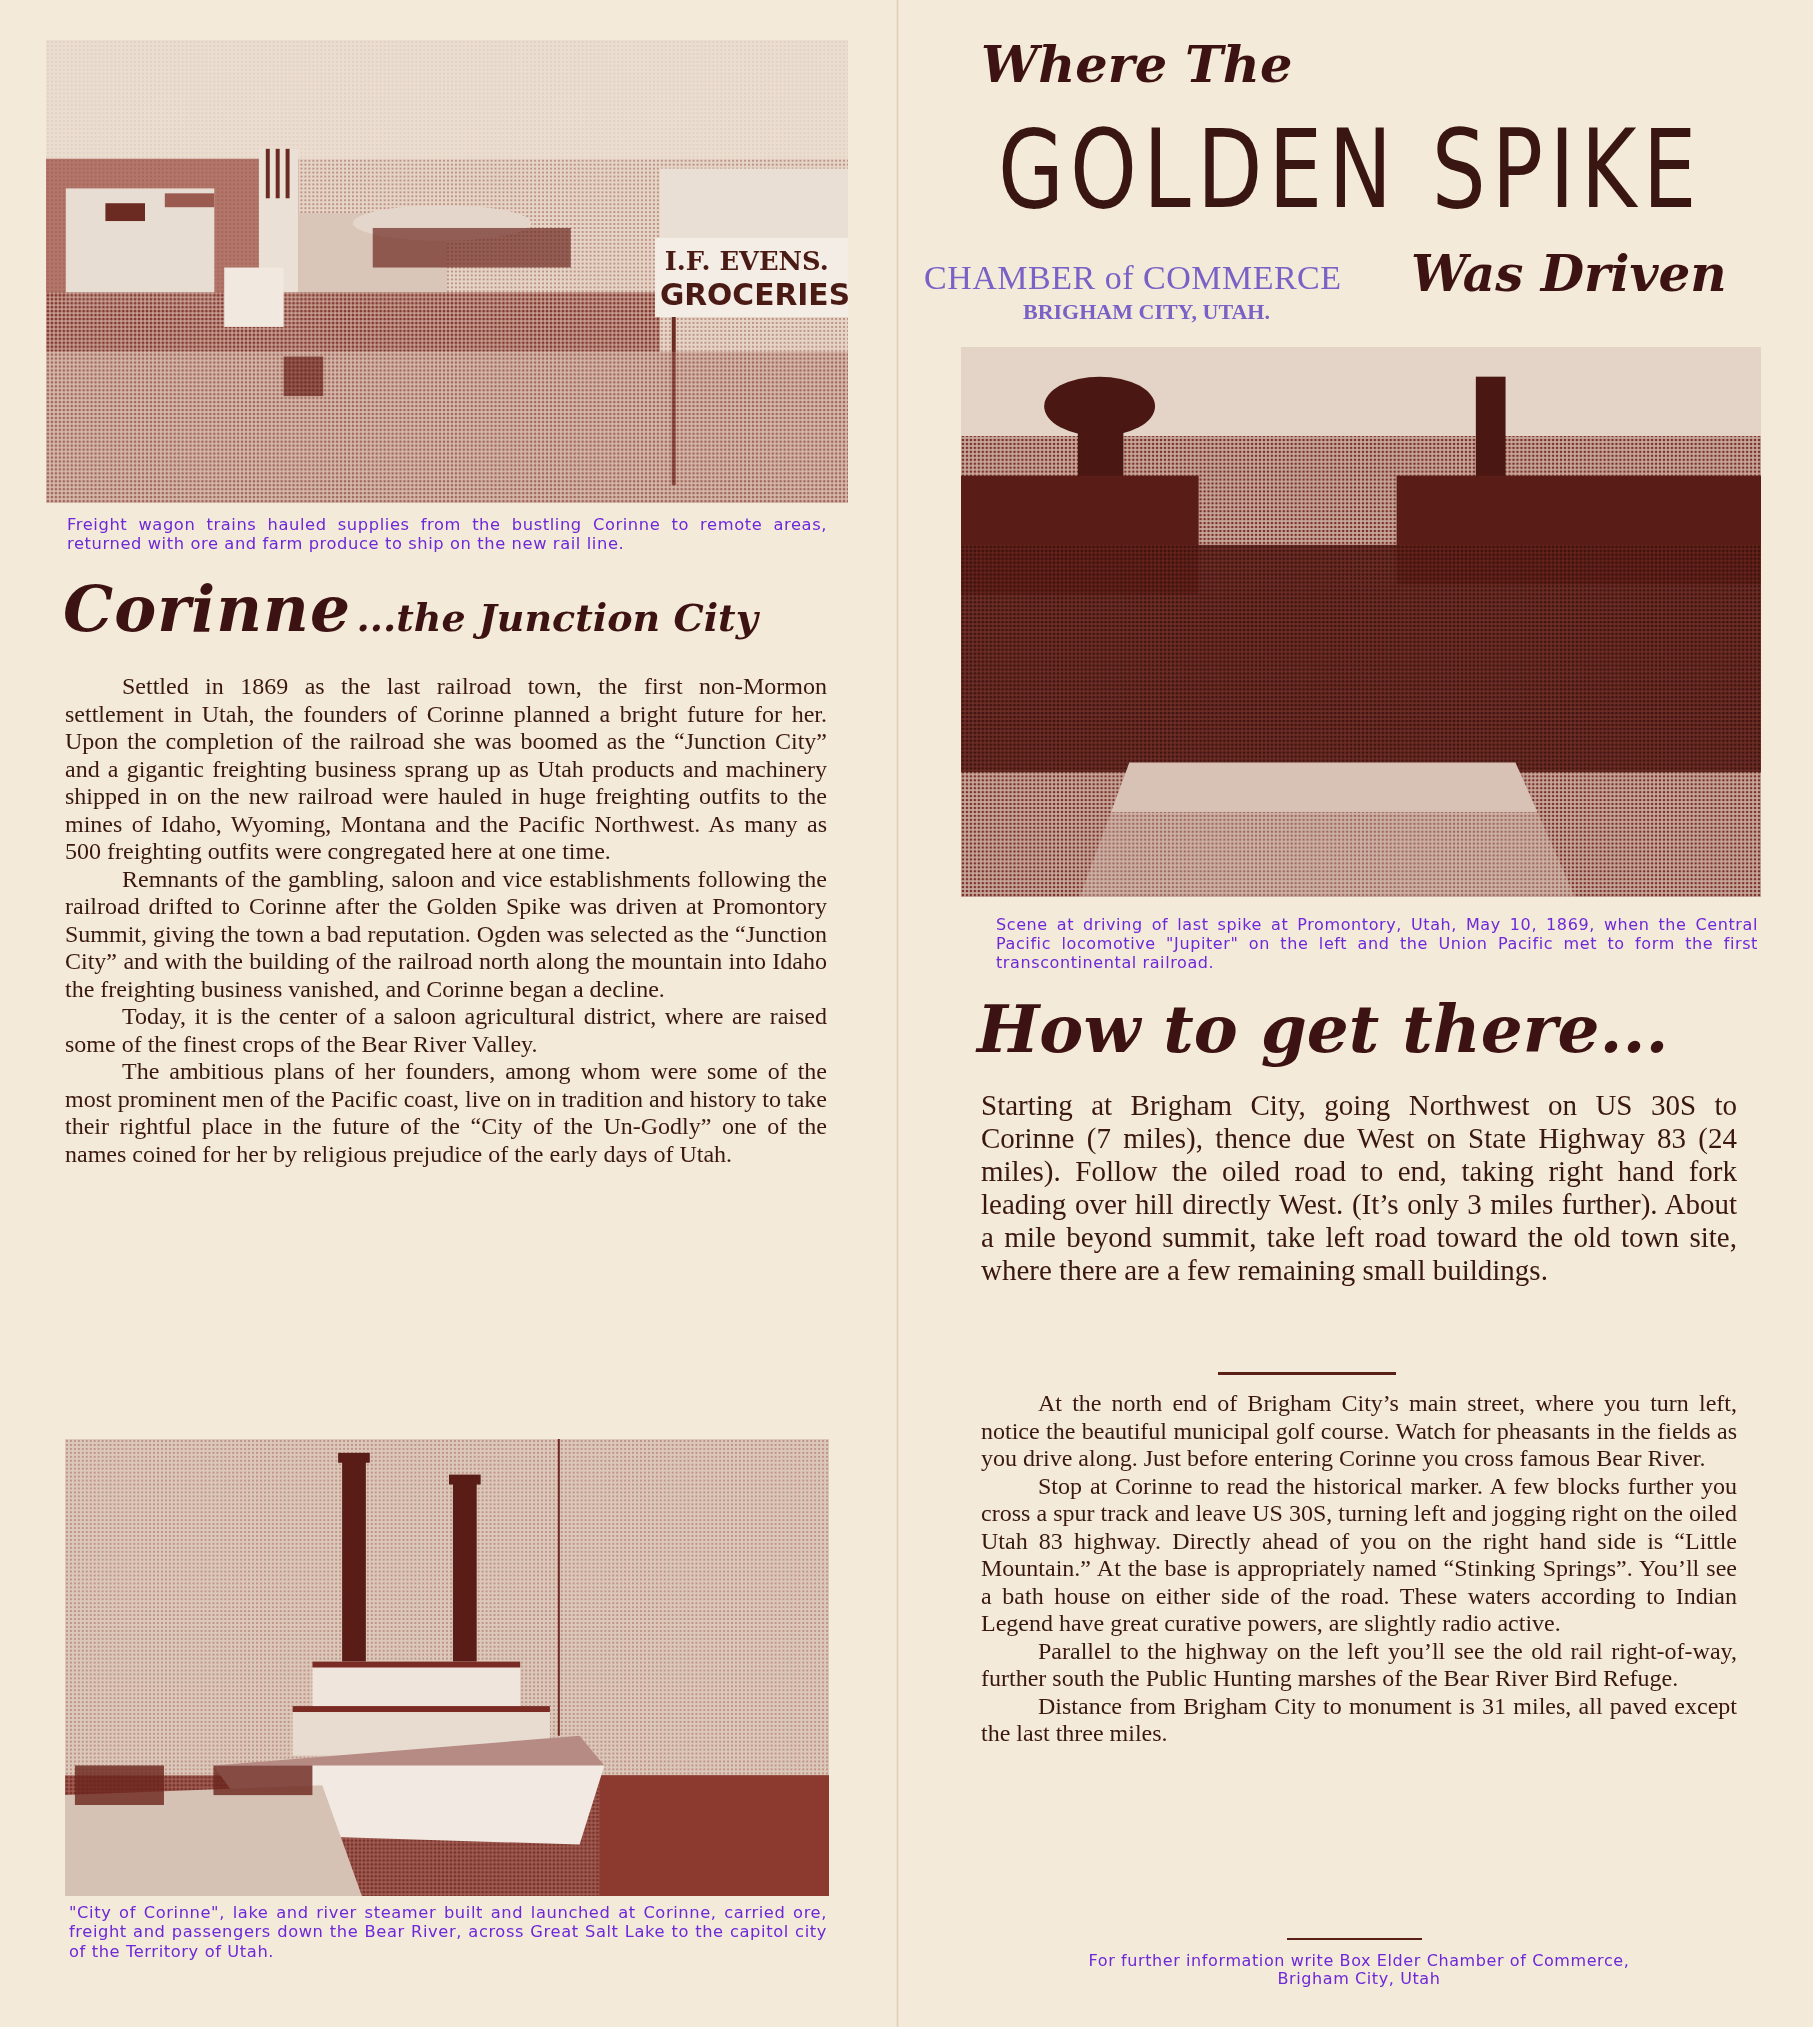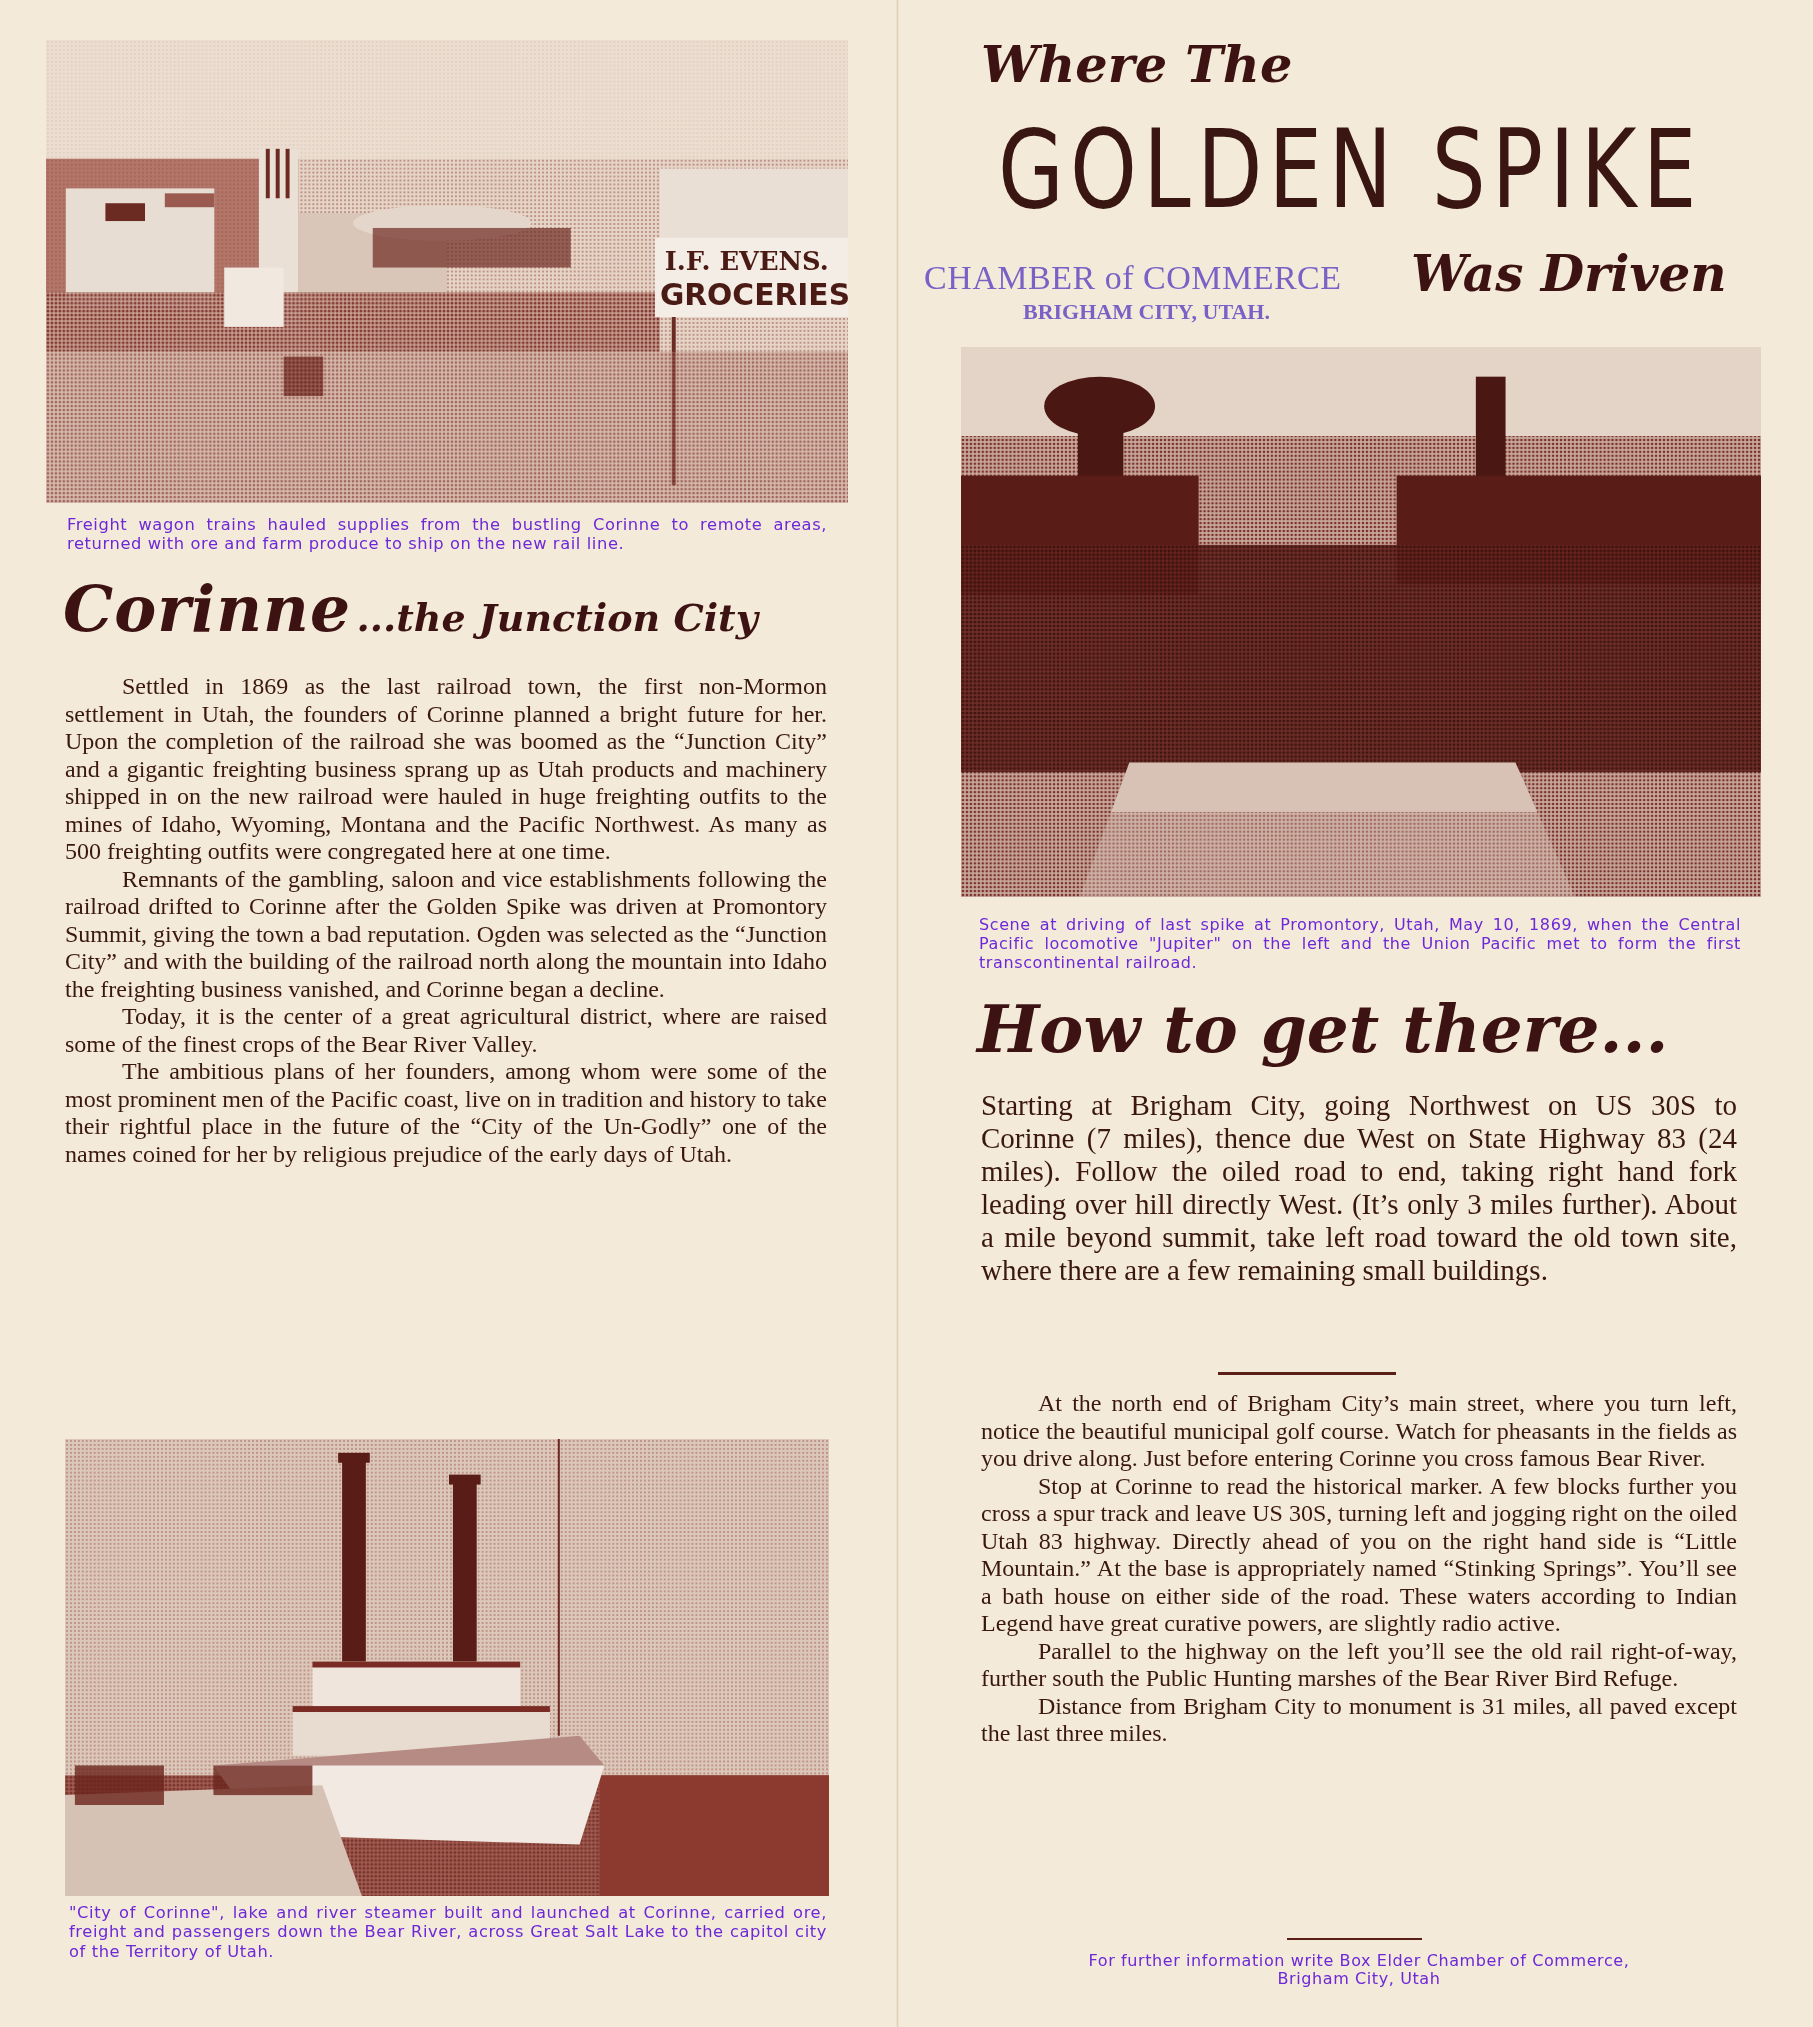--- a/index.html
+++ b/index.html
@@ -111,21 +111,21 @@
   <div class="caption" style="left:67px; top:515px; width:760px;">Freight wagon trains hauled supplies from the bustling Corinne to remote areas, returned with ore and farm produce to ship on the new rail line.</div>
 
   <div class="script" style="left:63px; top:572px; width:772px; white-space:nowrap;">
     <span style="font-size:63px; letter-spacing:1px;">Corinne</span>
     <span style="font-size:38px;margin-top:14px;">...the Junction City</span>
   </div>
 
   <div class="body-text" style="left:65px; top:673px; width:762px; font-size:24px; line-height:27.5px;">
     <p>Settled in 1869 as the last railroad town, the first non-Mormon settlement in Utah, the founders of Corinne planned a bright future for her. Upon the completion of the railroad she was boomed as the “Junction City” and a gigantic freighting business sprang up as Utah products and machinery shipped in on the new railroad were hauled in huge freighting outfits to the mines of Idaho, Wyoming, Montana and the Pacific Northwest. As many as 500 freighting outfits were congregated here at one time.</p>
     <p>Remnants of the gambling, saloon and vice establishments following the railroad drifted to Corinne after the Golden Spike was driven at Promontory Summit, giving the town a bad reputation. Ogden was selected as the “Junction City” and with the building of the railroad north along the mountain into Idaho the freighting business vanished, and Corinne began a decline.</p>
-    <p>Today, it is the center of a great agricultural district, where are raised some of the finest crops of the Bear River Valley.</p>
+    <p>Today, it is the center of a saloon agricultural district, where are raised some of the finest crops of the Bear River Valley.</p>
     <p>The ambitious plans of her founders, among whom were some of the most prominent men of the Pacific coast, live on in tradition and history to take their rightful place in the future of the “City of the Un-Godly” one of the names coined for her by religious prejudice of the early days of Utah.</p>
   </div>
 
   <div class="photo" style="left:65px; top:1439px; width:764px; height:457px;">
     <svg viewBox="0 0 772 462" preserveAspectRatio="none">
       <defs>
         <pattern id="dots3" width="4" height="4" patternUnits="userSpaceOnUse">
           <rect width="4" height="4" fill="#dcc8ba"></rect>
           <circle cx="2" cy="2" r="1.0" fill="#b48376"></circle>
         </pattern>
@@ -201,21 +201,21 @@
       <rect x="520" y="30" width="30" height="130" fill="#4a1712"></rect>
       <rect x="440" y="130" width="368" height="110" fill="#5a1c16"></rect>
 
       <rect x="0" y="200" width="808" height="230" fill="url(#dots6)" opacity="0.92"></rect>
 
       <polygon points="170,420 560,420 620,556 120,556" fill="#d8c2b6"></polygon>
       <rect x="0" y="470" width="808" height="86" fill="url(#dots5)" opacity="0.6"></rect>
     </svg>
   </div>
 
-  <div class="caption" style="left:83px; top:915px; width:762px; font-size:16px; line-height:19px;">Scene at driving of last spike at Promontory, Utah, May 10, 1869, when the Central Pacific locomotive "Jupiter" on the left and the Union Pacific met to form the first transcontinental railroad.</div>
+  <div class="caption" style="left:100px; top:915px; width:762px; font-size:16px; line-height:19px;">Scene at driving of last spike at Promontory, Utah, May 10, 1869, when the Central Pacific locomotive "Jupiter" on the left and the Union Pacific met to form the first transcontinental railroad.</div>
 
   <div class="script" style="left:81px; top:990px; font-size:66px; white-space:nowrap;">How to get there...</div>
 
   <div class="body-text" style="left:85px; top:1089px; width:756px; font-size:29px; line-height:33px;">
     <p class="noindent">Starting at Brigham City, going Northwest on US 30S to Corinne (7 miles), thence due West on State Highway 83 (24 miles). Follow the oiled road to end, taking right hand fork leading over hill directly West. (It’s only 3 miles further). About a mile beyond summit, take left road toward the old town site, where there are a few remaining small buildings.</p>
   </div>
 
   <div class="rule" style="left:322px; top:1372px; width:178px;"></div>
 
   <div class="body-text" style="left:85px; top:1390px; width:756px; font-size:24px; line-height:27.5px;">

